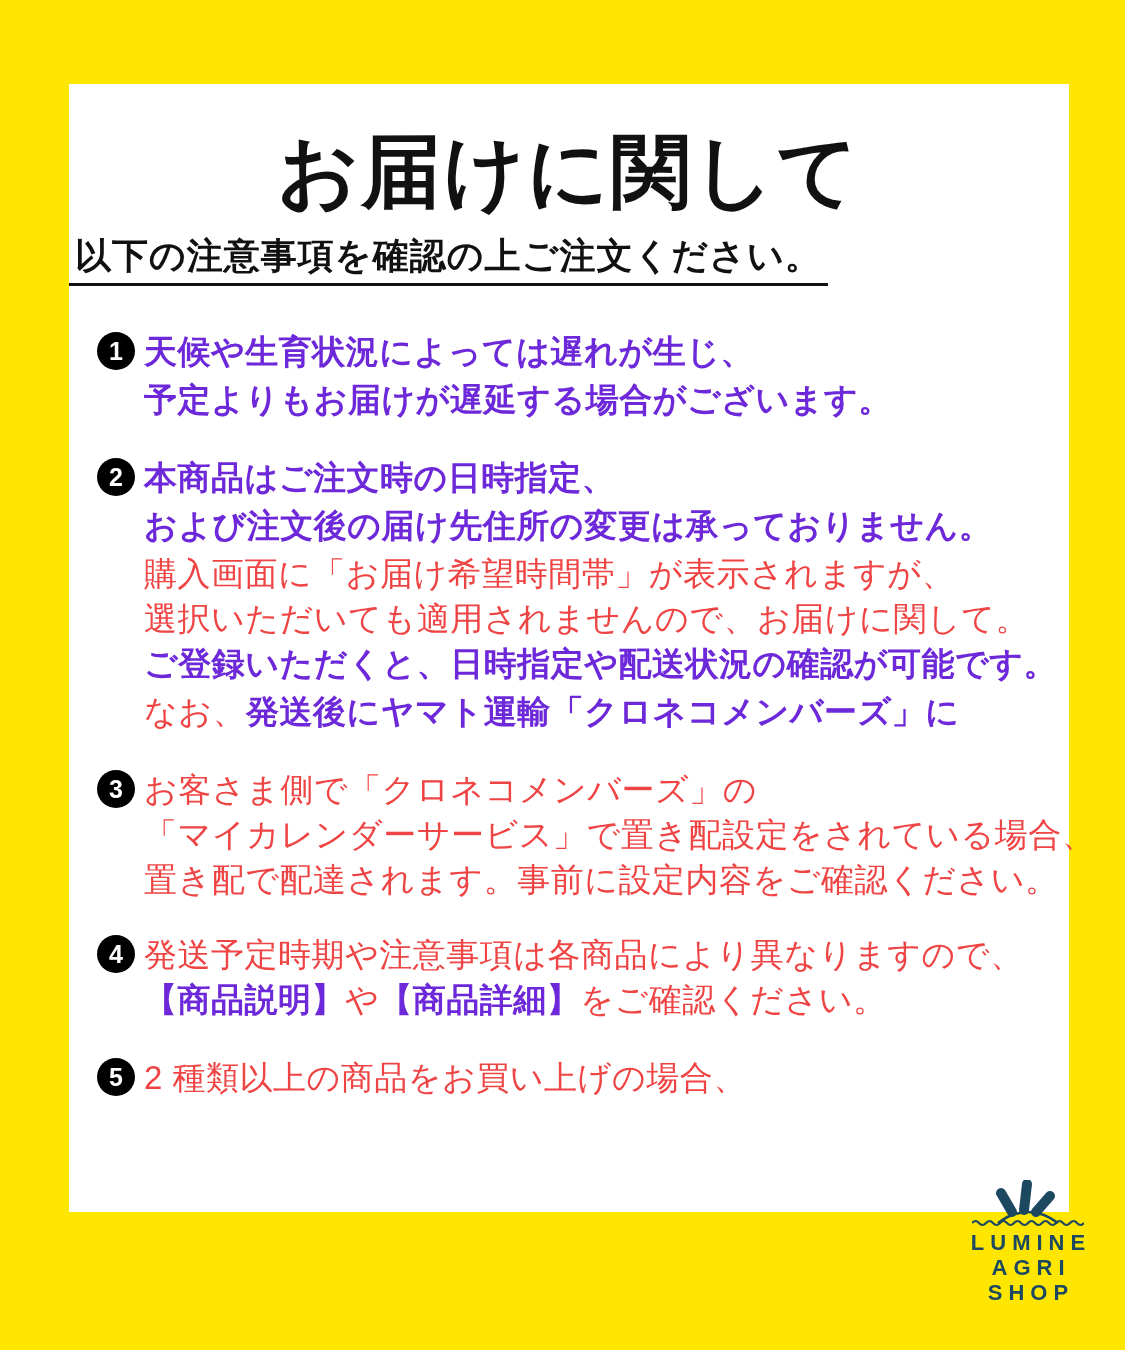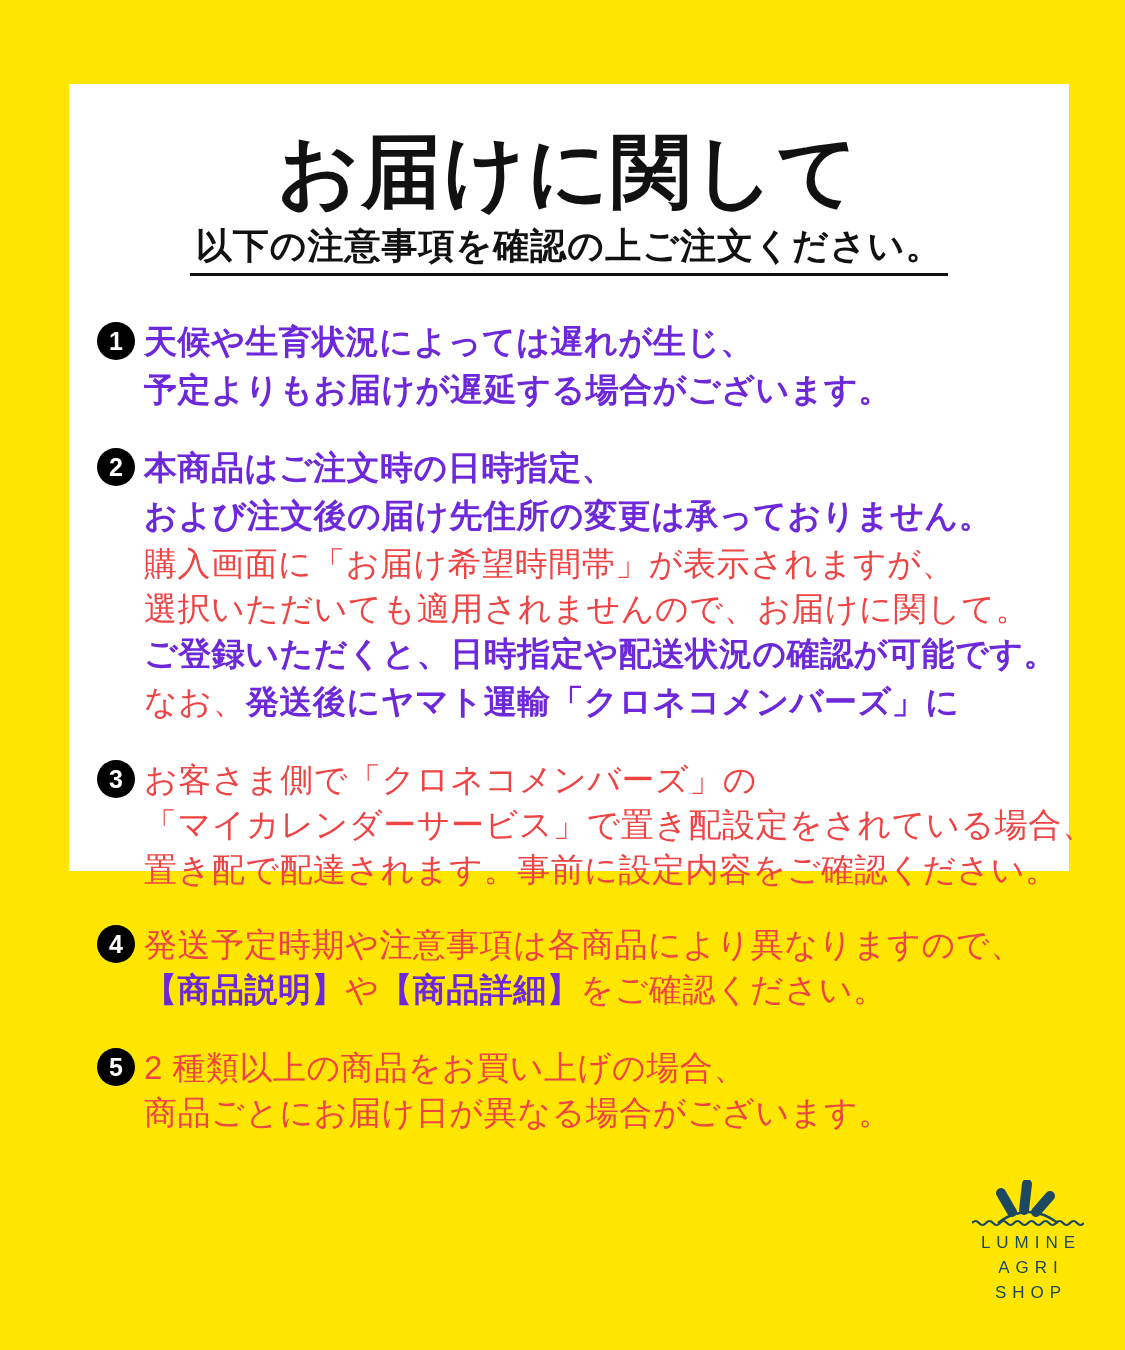--- a/index.html
+++ b/index.html
@@ -5,32 +5,32 @@
   html,body { margin:0; padding:0; }
   body {
     width:1125px; height:1350px;
     background:#ffe600;
     position:relative;
     font-family:"Liberation Sans","DejaVu Sans",sans-serif;
     overflow:hidden;
   }
   .card {
     position:absolute; left:69px; top:84px;
-    width:1000px; height:787px;
+    width:1000px; height:1128px;
     background:#ffffff;
     box-sizing:border-box;
   }
   .title {
     margin:44px 0 0 0;
     text-align:center;
     font-size:80px; line-height:88px;
     font-weight:900; color:#111111;
     letter-spacing:2px;
   }
-  .subtitle-wrap { text-align:center; margin-top:10px; }
+  .subtitle-wrap { margin-top:20px; }
   .subtitle {
     display:inline-block;
     font-size:36px; line-height:40px;
     font-weight:700; color:#111111;
     border-bottom:3px solid #111111;
     padding:0 6px 7px 6px;
     letter-spacing:1px;
   }
   .items {
     margin-top:43px;
@@ -53,22 +53,22 @@
   .seg-red   { color:#6d28d9; font-weight:700;font-family:Liberation Mono, monospace; }
   .logo {
     position:absolute;
     left:964px; top:1180px;
     width:128px;
     text-align:center;
     color:#1c4860;
   }
   .logo svg { display:block; margin:0 auto; }
   .logo-line {
-    font-size:17px; line-height:25px;
-    font-weight:400;
+    font-size:22px; line-height:25px;
+    font-weight:700;
     letter-spacing:6px;
     padding-left:6px; 
     color:#1c4860;
   }
 </style>
 </head>
 <body>
 
 <div class="card">
   <h1 class="title">お届けに関して</h1>
@@ -106,21 +106,20 @@
         <div class="badge">4</div>
         <div class="lines">
           <div class="line"><span class="seg-black">発送予定時期や注意事項は各商品により異なりますので、</span></div>
           <div class="line"><span class="seg-red">【商品説明】</span><span class="seg-black">や</span><span class="seg-red">【商品詳細】</span><span class="seg-black">をご確認ください。</span></div>
         </div>
       </div>
       <div class="item">
         <div class="badge">5</div>
         <div class="lines">
           <div class="line"><span class="seg-black">2 種類以上の商品をお買い上げの場合、</span></div>
-          <div class="line"><span class="seg-black">商品ごとにお届け日が異なる場合がございます。</span></div>
         </div>
       </div>
     </div>
 </div>
 
 <div class="logo">
   <svg width="112" height="50" viewBox="0 0 112 50" aria-hidden="true">
     <g stroke="#1c4860" fill="none">
       <path d="M40 32 L29 13" stroke-width="10" stroke-linecap="round"></path>
       <path d="M52 30 L55 4" stroke-width="10" stroke-linecap="round"></path>

